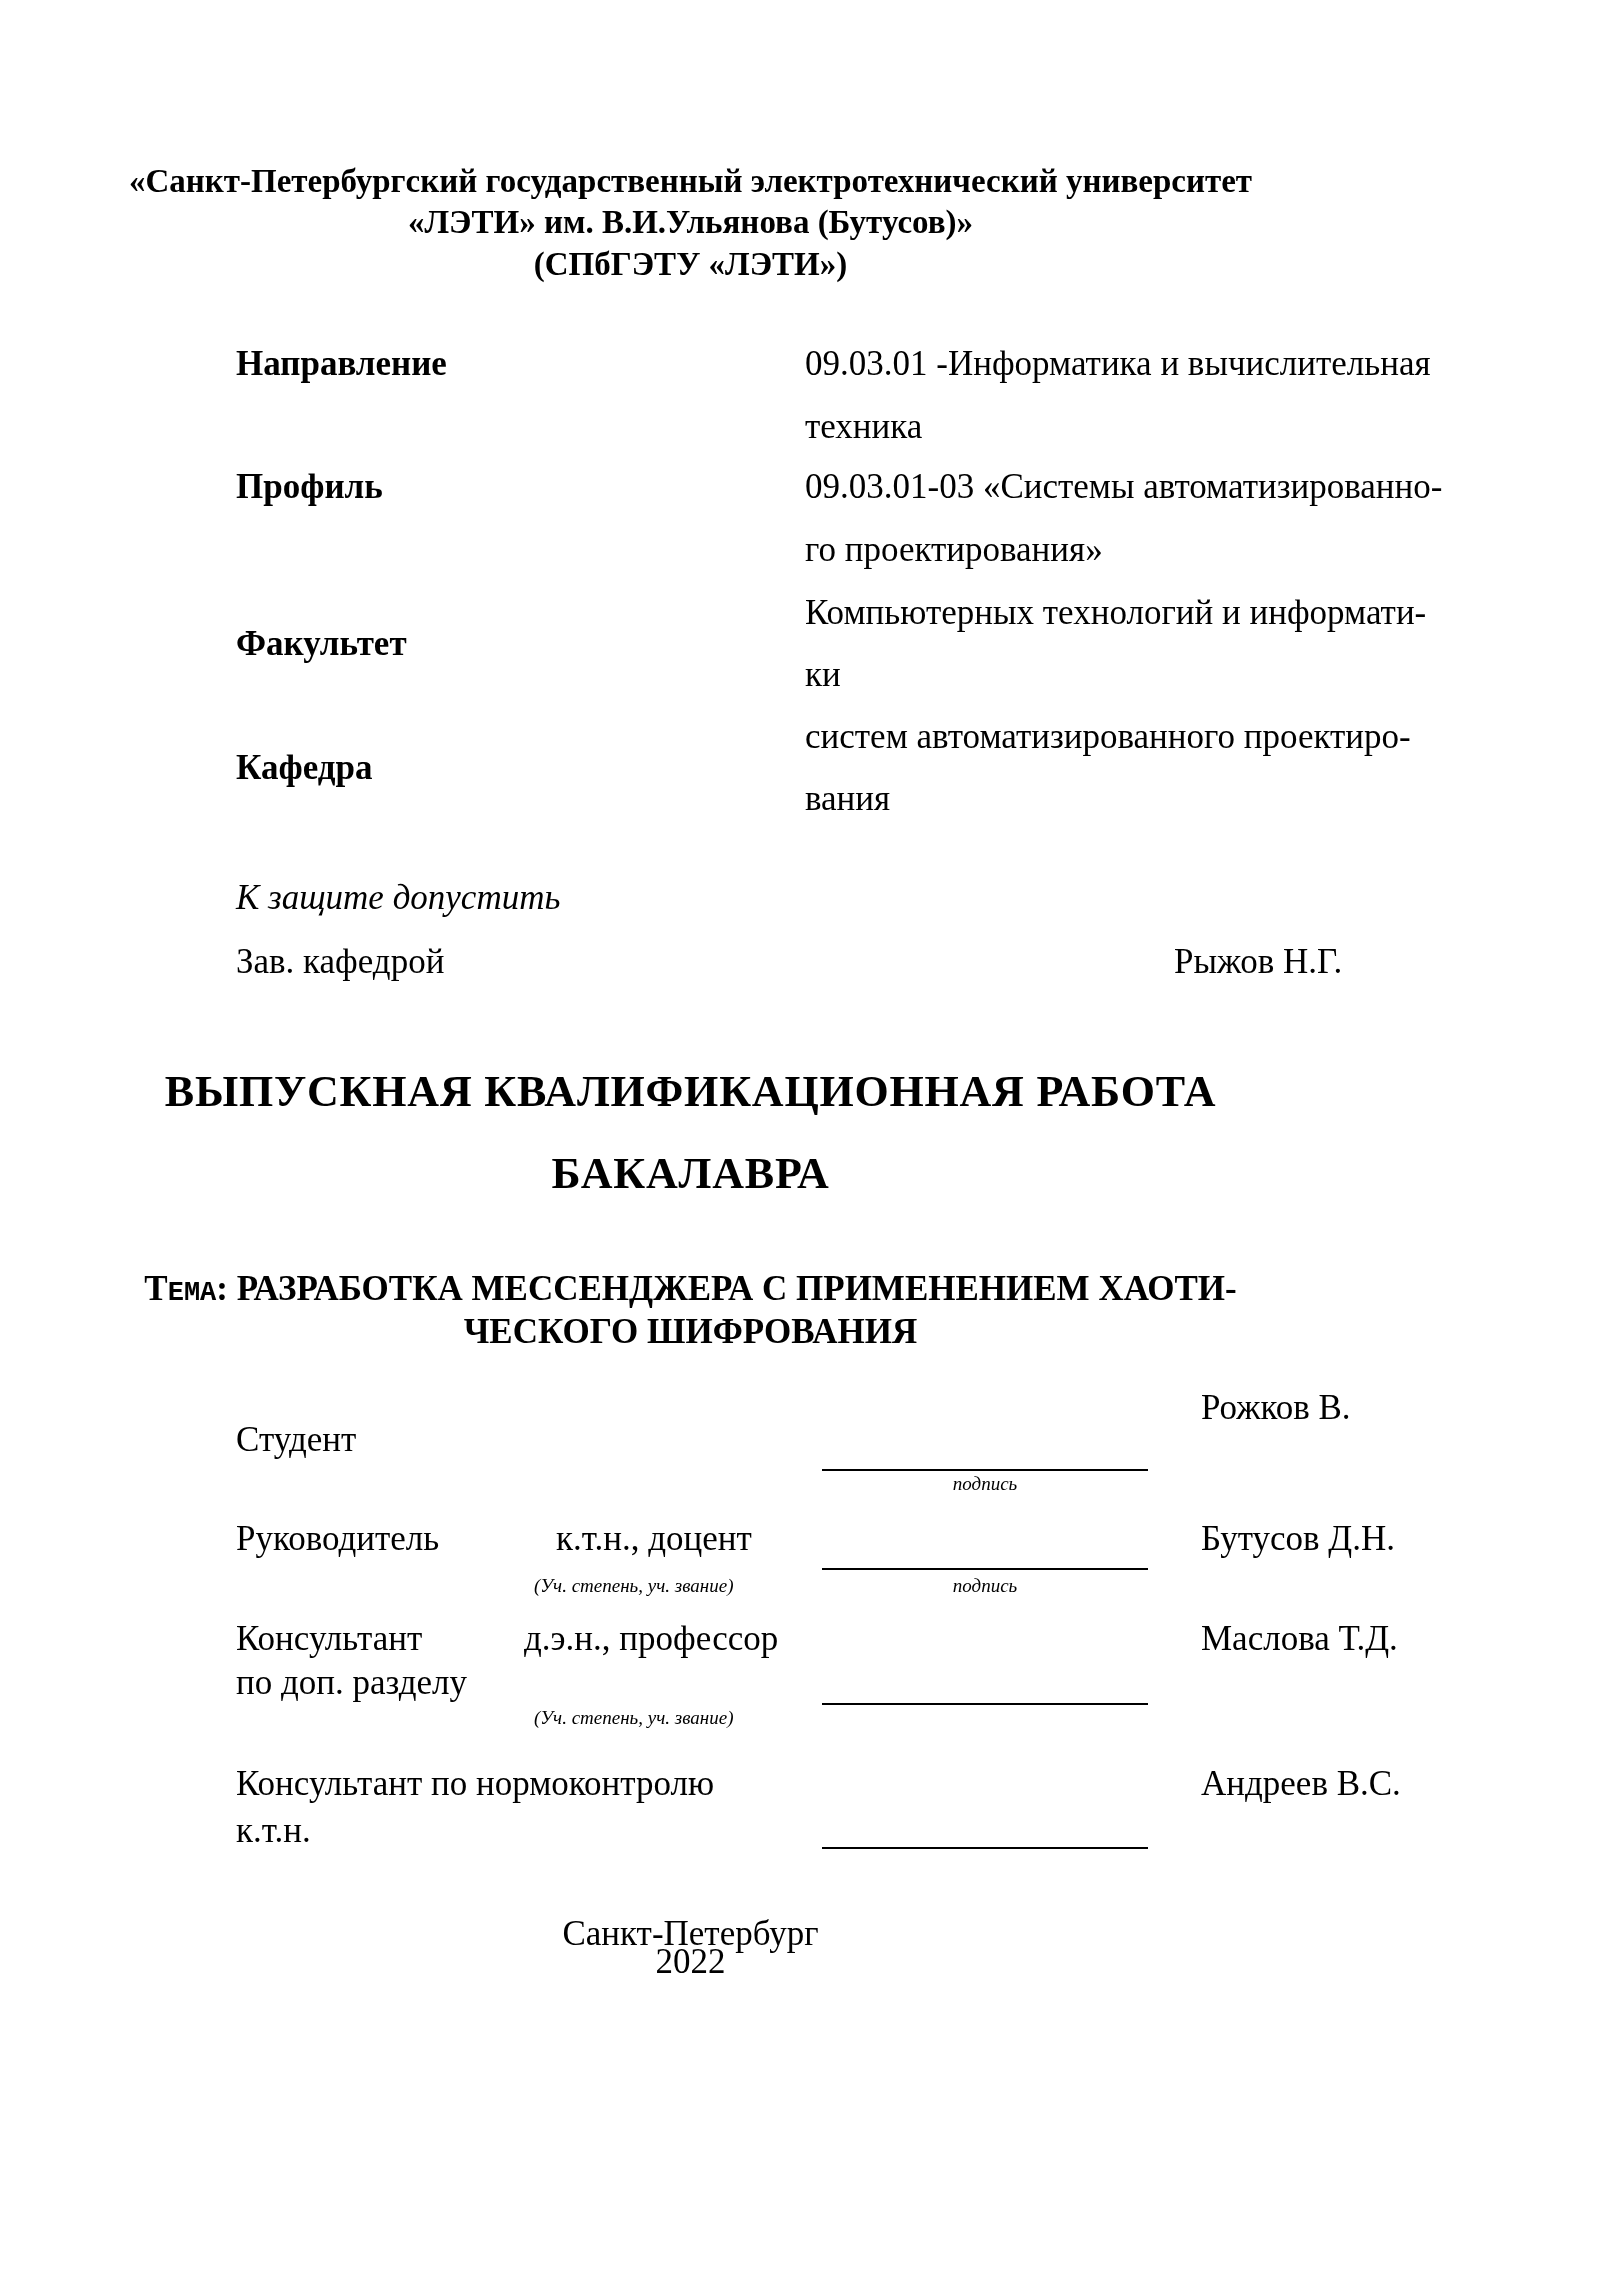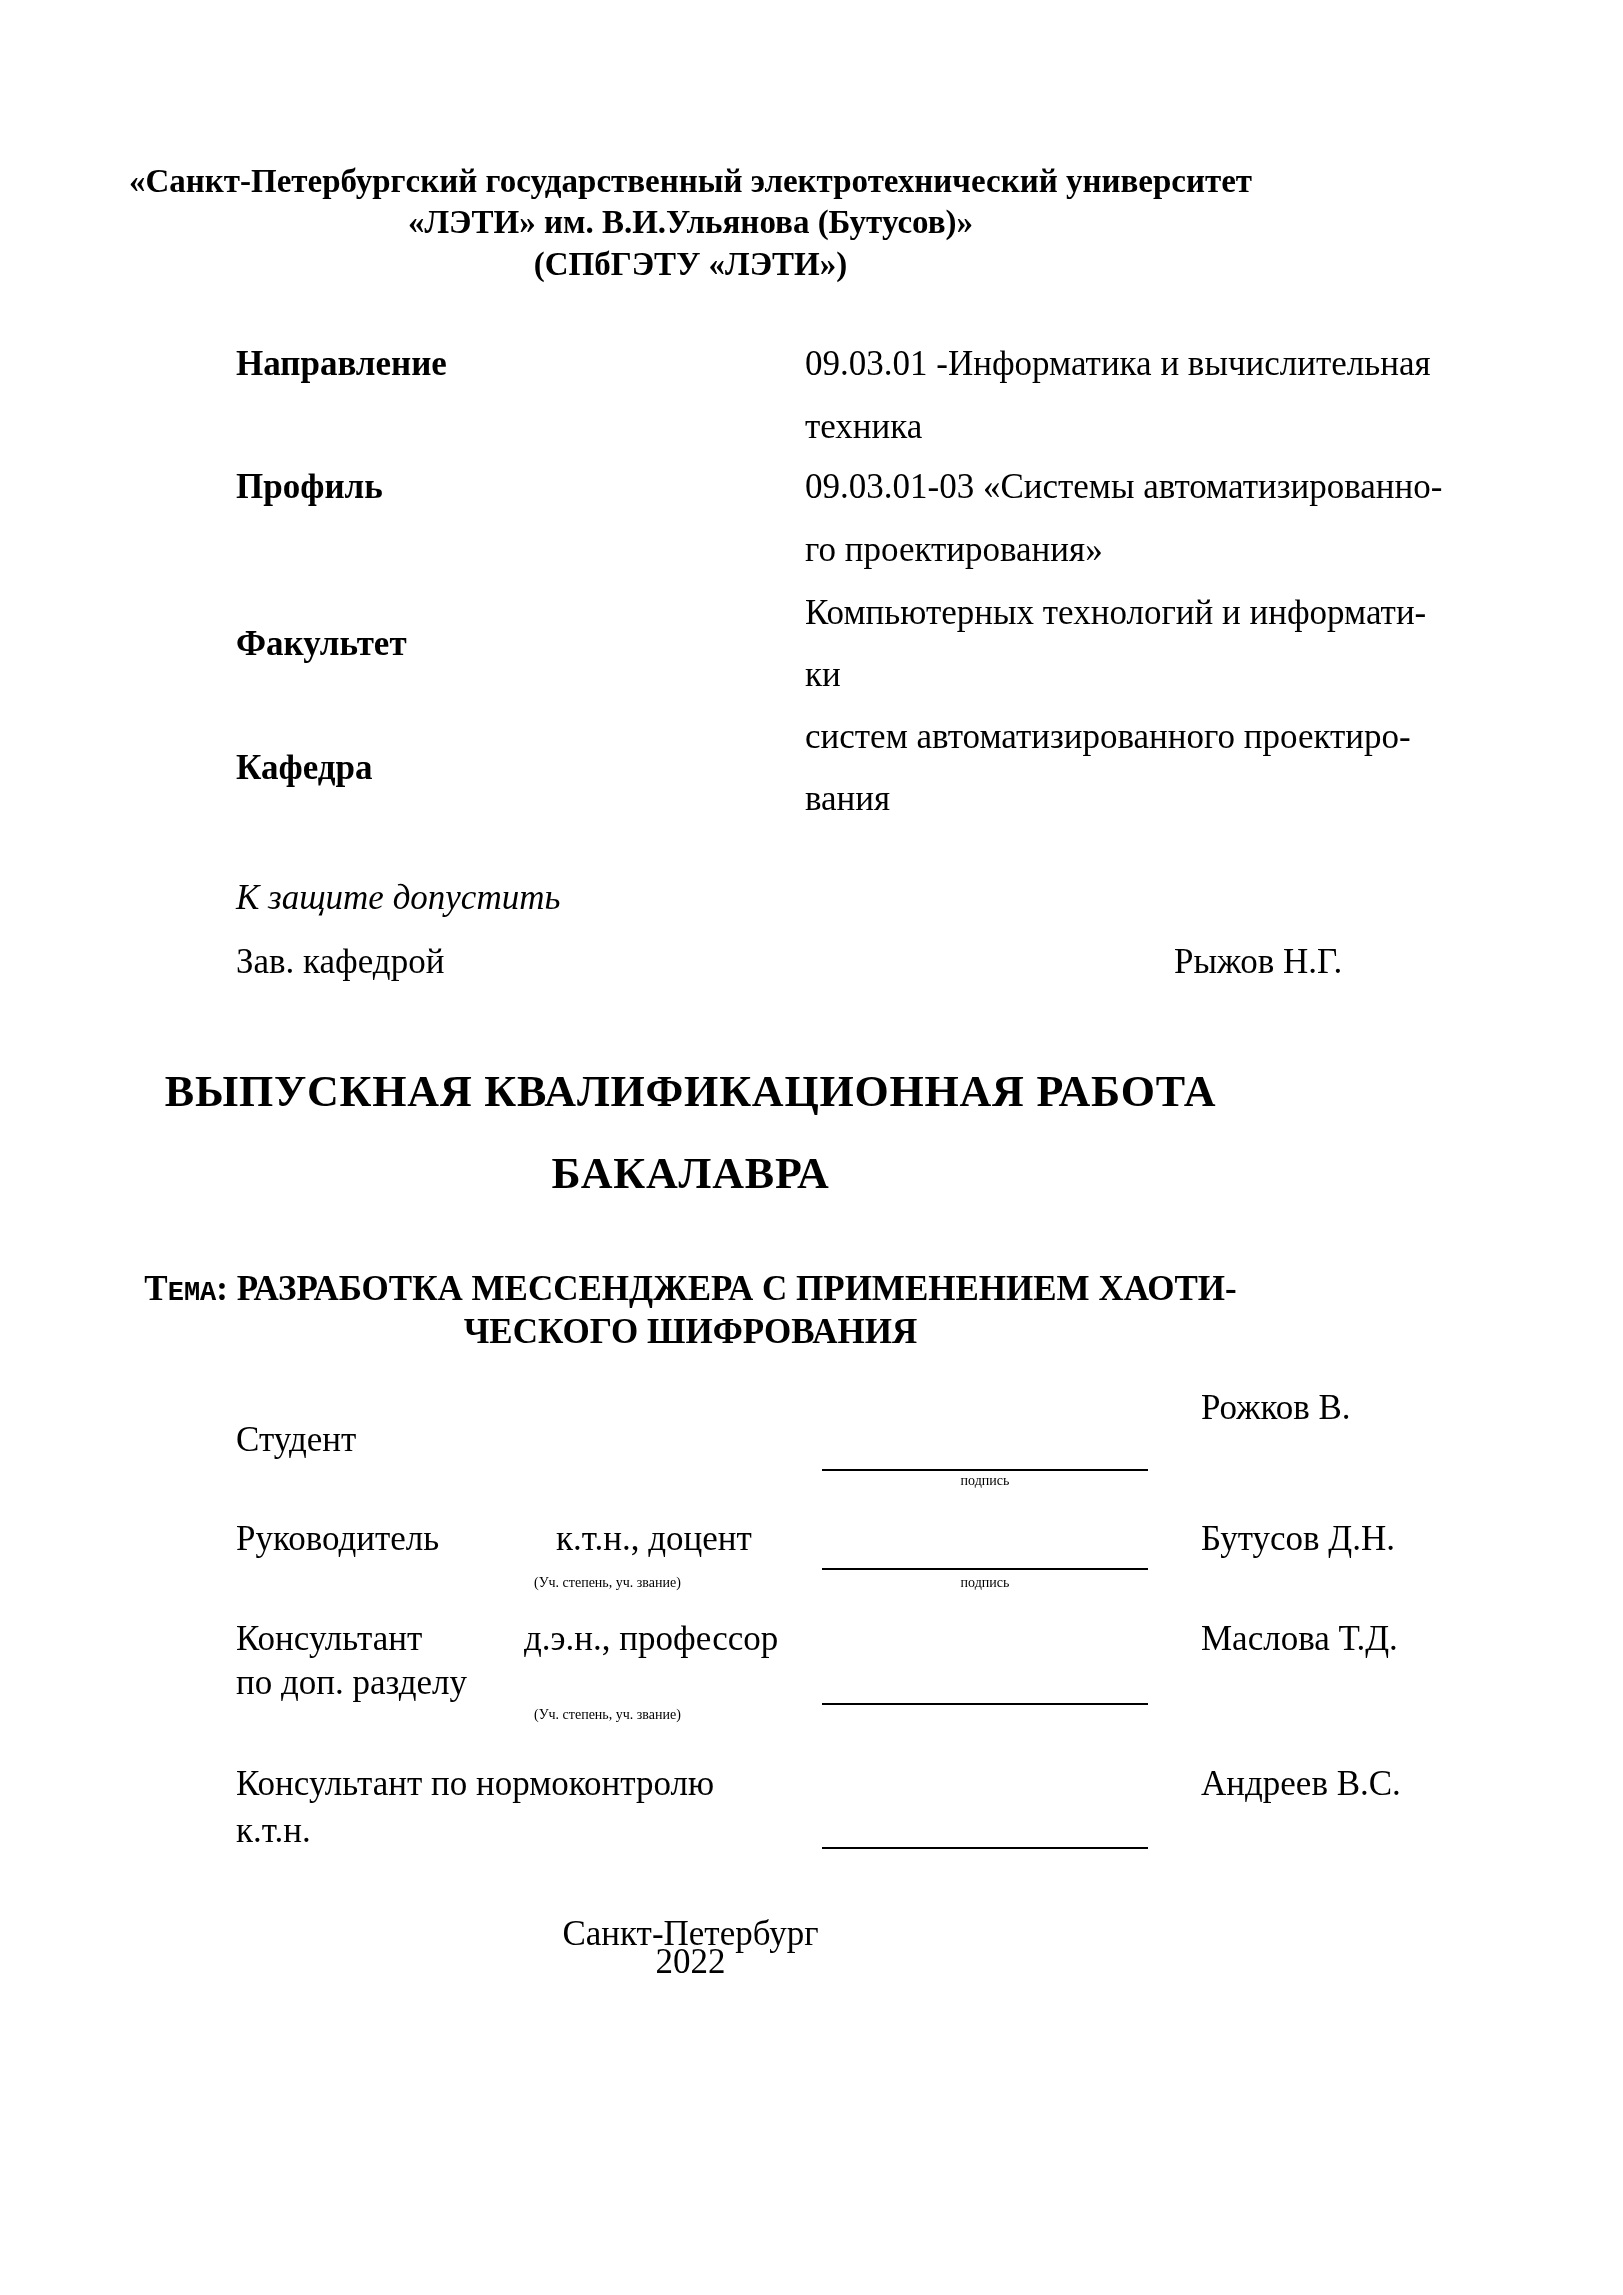--- a/index.html
+++ b/index.html
@@ -7,21 +7,21 @@
          font-family: "Liberation Serif", "DejaVu Serif", serif; color: #000; }
   .abs { position: absolute; white-space: nowrap; line-height: 1; }
   .c { left: 0; width: 1381px; text-align: center; }
   .hdr { font-weight: bold; font-size: 33px; }
   .reg { font-size: 35px; }
   .bold { font-weight: bold; }
   .ital { font-style: italic; }
   .title { font-weight: bold; font-size: 44px; letter-spacing: 0.8px; }
   .topic { font-weight: bold; font-size: 35px; }
   .topic .sc { font-size: 27px; font-family: Liberation Mono, monospace; }
-  .tiny { font-size: 14px; }
+  .tiny { font-size: 19px; font-style: italic; }
   .line { position: absolute; height: 1.6px; background: #000; }
 </style>
 </head>
 <body>
 
 <div class="abs c hdr" style="top:165px;">«Санкт-Петербургский государственный электротехнический университет</div>
 <div class="abs c hdr" style="top:206px;">«ЛЭТИ» им. В.И.Ульянова (Бутусов)»</div>
 <div class="abs c hdr" style="top:248px;">(СПбГЭТУ «ЛЭТИ»)</div>
 
 <div class="abs reg bold" style="left:236px; top:346px;">Направление</div>

